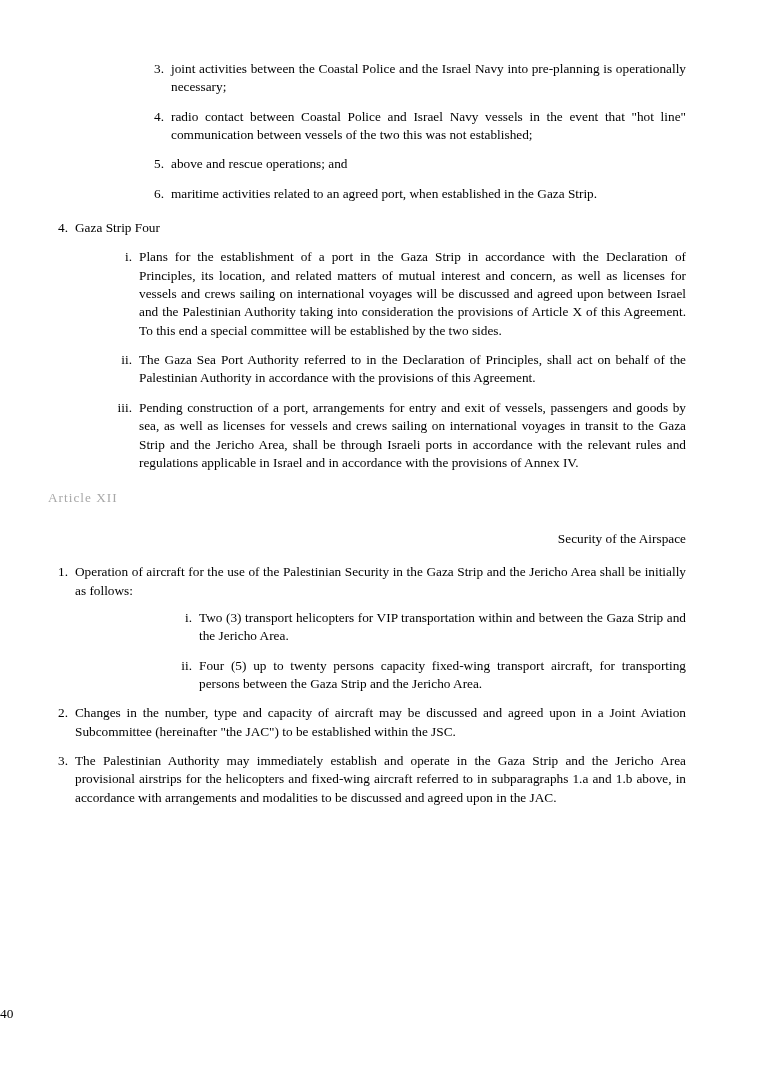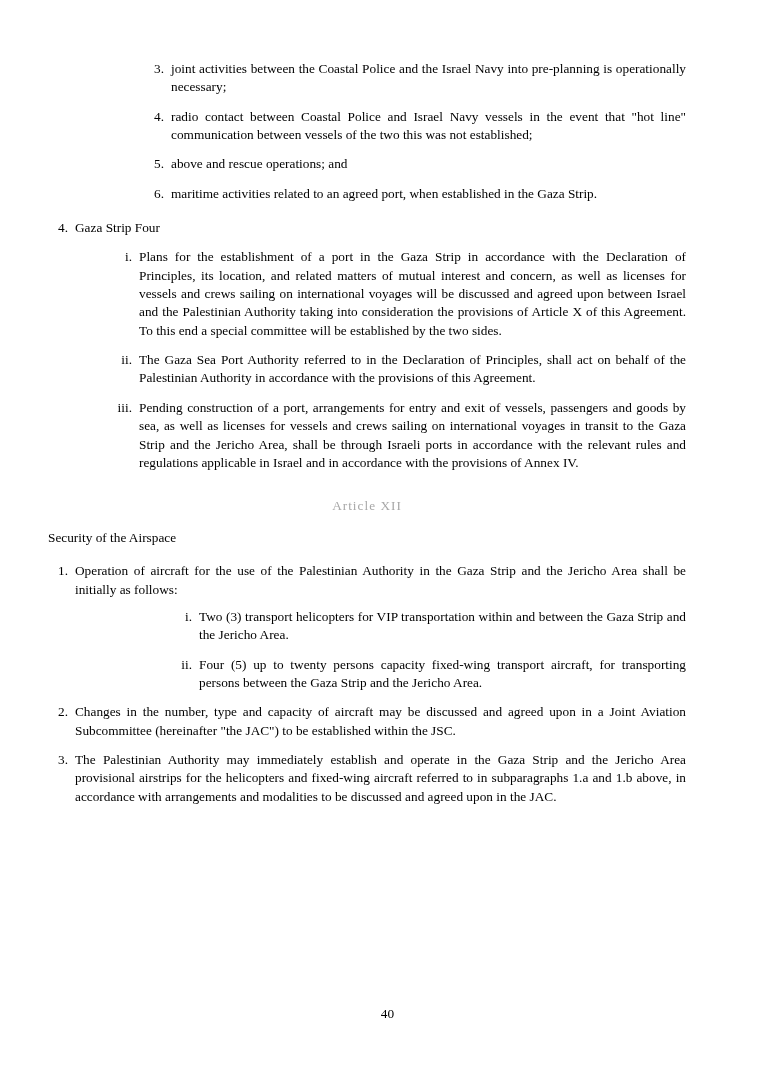--- a/index.html
+++ b/index.html
@@ -52,43 +52,41 @@
     margin-left: 58px;
   }
   .lvl-roman .marker { width: 26px; }
 
   .lvl-roman2 {         
     margin-left: 120px;
   }
   .lvl-roman2 .marker { width: 24px; }
 
   .article-head {
-    margin-top: 26px;
+    margin-top: 18px;
     margin-bottom: 6px;
     font-size: 13.3px;
     color: #8a8a8a;
     letter-spacing: 1px;
     font-family: "Liberation Serif", serif;
     opacity: 0.75;
     filter: blur(0.4px);
-    text-align: center;
   }
   .section-title {
     font-size: 13.3px;
-    margin-top: 16px;
+    margin-top: 25px;
     margin-bottom: 16px;
+    text-align: right;
   }
   .page-number {
     position: absolute;
     left: 0;
     right: 16px;
     bottom: 56px;
-    text-align: center;
     font-size: 13.3px;
-    margin-left: 33px;
   }
   .tight { margin-bottom: 9px; }
 </style>
 </head>
 <body>
 
 <div class="page">
 
   <div class="para lvl-sub">
     <span class="marker">3.</span>
@@ -129,21 +127,21 @@
     <span class="marker">iii.</span>
     <span class="body-text">Pending construction of a port, arrangements for entry and exit of vessels, passengers and goods by sea, as well as licenses for vessels and crews sailing on international voyages in transit to the Gaza Strip and the Jericho Area, shall be through Israeli ports in accordance with the relevant rules and regulations applicable in Israel and in accordance with the provisions of Annex IV.</span>
   </div>
 
   <div class="article-head">Article XII</div>
 
   <div class="section-title">Security of the Airspace</div>
 
   <div class="para lvl-num tight">
     <span class="marker">1.</span>
-    <span class="body-text">Operation of aircraft for the use of the Palestinian Authority in the Gaza Strip and the Jericho Area shall be initially as follows:</span>
+    <span class="body-text">Operation of aircraft for the use of the Palestinian Security in the Gaza Strip and the Jericho Area shall be initially as follows:</span>
   </div>
 
   <div class="para lvl-roman2">
     <span class="marker">i.</span>
     <span class="body-text">Two (3) transport helicopters for VIP transportation within and between the Gaza Strip and the Jericho Area.</span>
   </div>
 
   <div class="para lvl-roman2">
     <span class="marker">ii.</span>
     <span class="body-text">Four (5) up to twenty persons capacity fixed-wing transport aircraft, for transporting persons between the Gaza Strip and the Jericho Area.</span>

